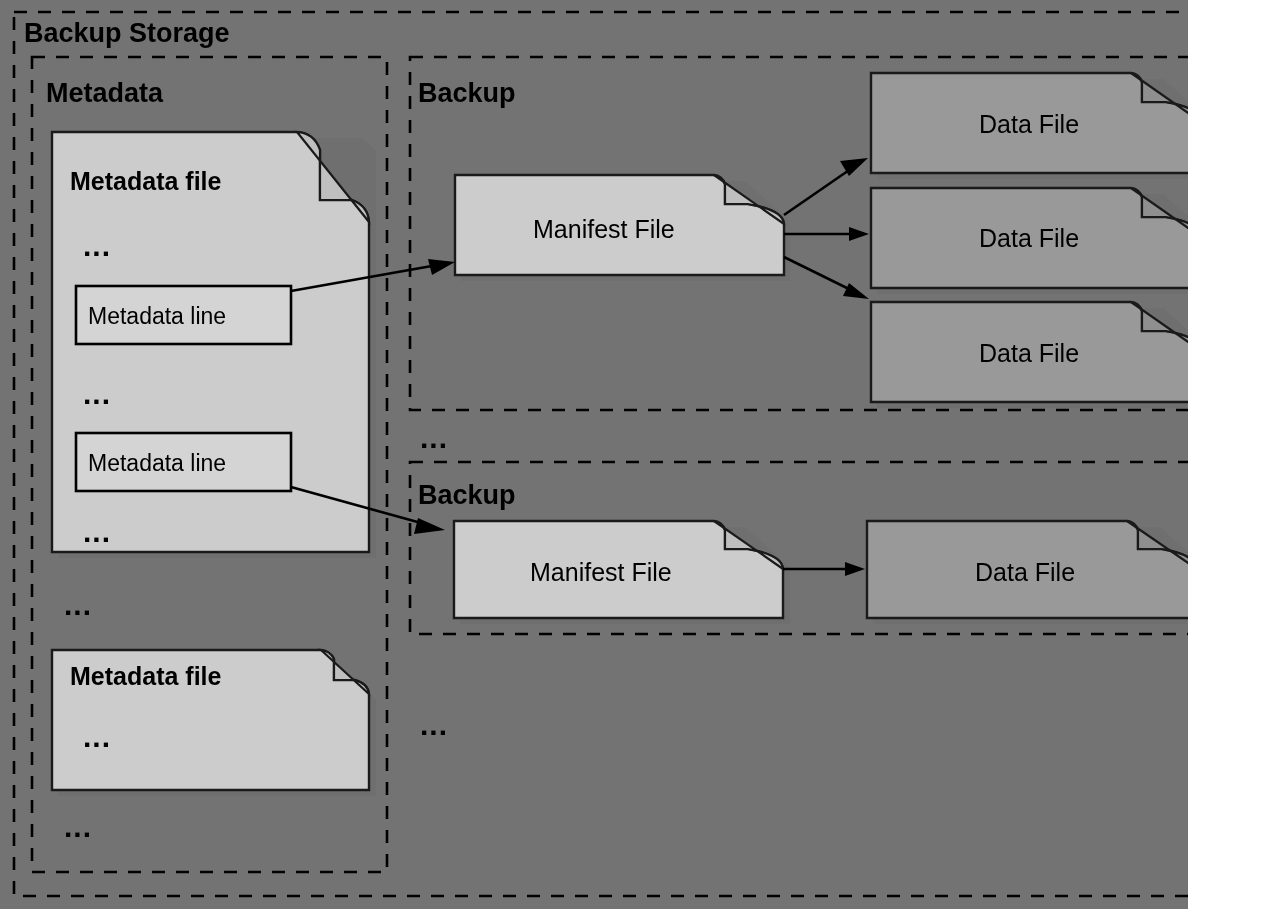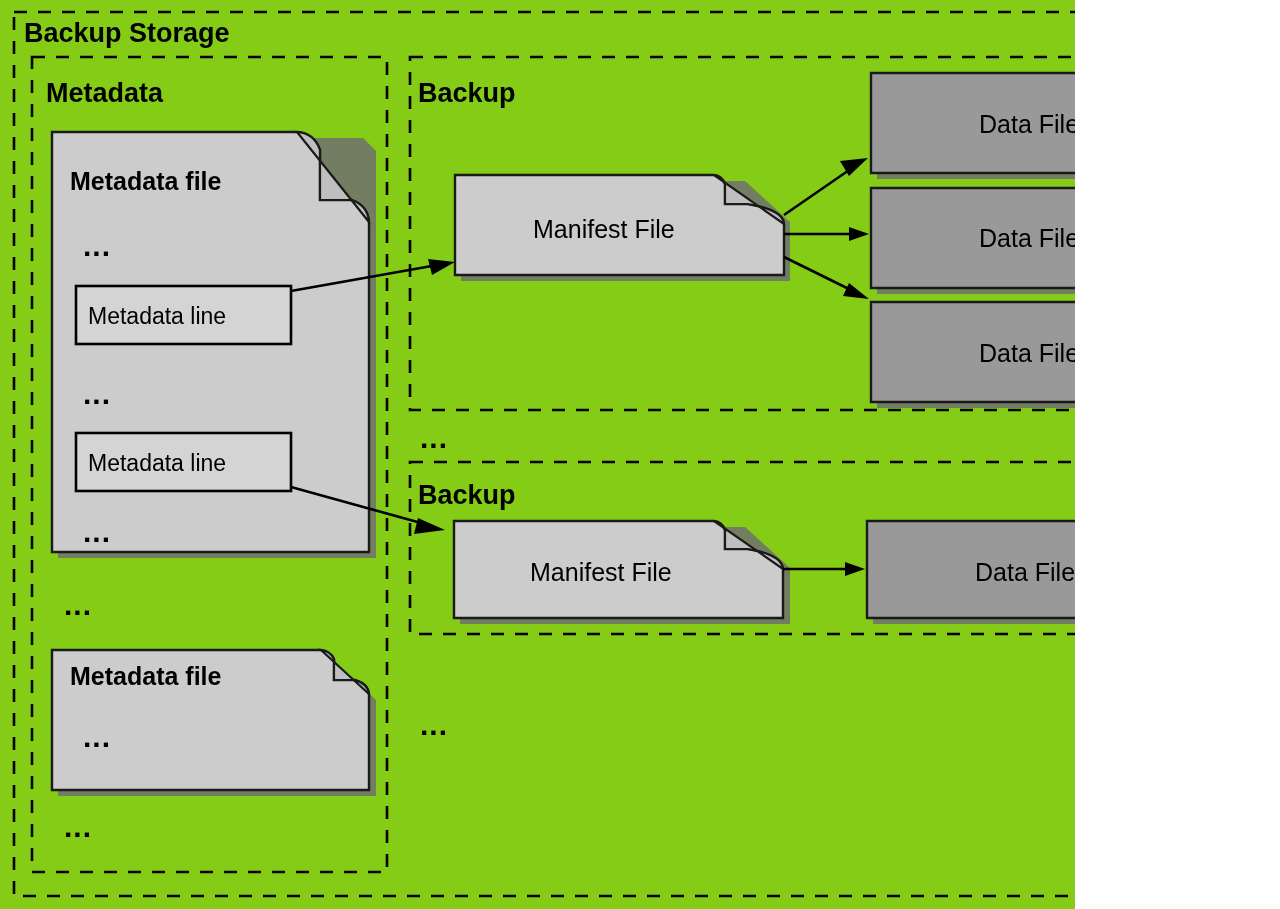--- a/index.html
+++ b/index.html
@@ -5,23 +5,23 @@
   html, body {
     margin: 0;
     padding: 0;
     background: #ffffff;
   }
   body {
     font-family: "Liberation Sans", sans-serif;
   }
   #stage {
     position: relative;
-    width: 1075px;
+    width: 1188px;
     height: 909px;
-    background: #84cc16;
+    background: #737373;
     overflow: hidden;
   }
   #stage svg {
     position: absolute;
     left: 0;
     top: 0;
   }
   .dash-box {
     fill: none;
     stroke: #000000;

